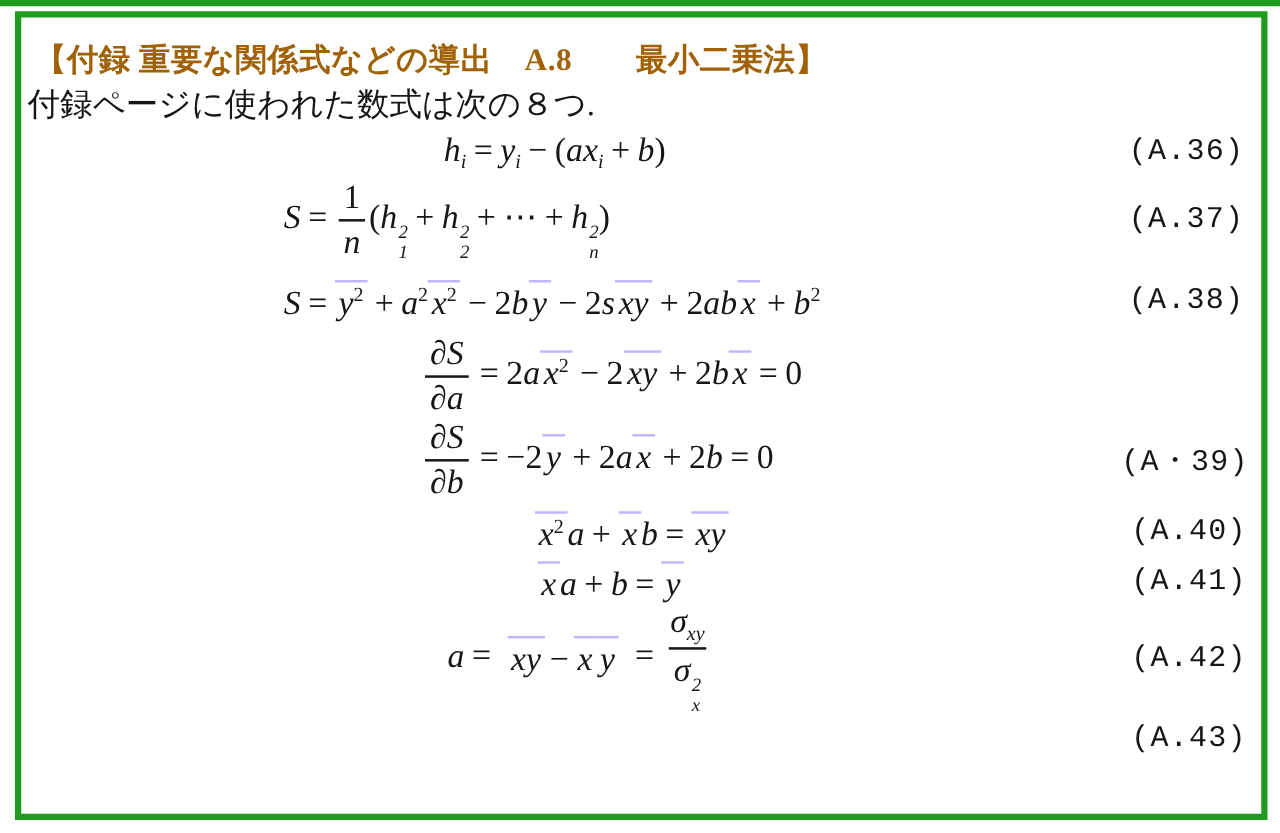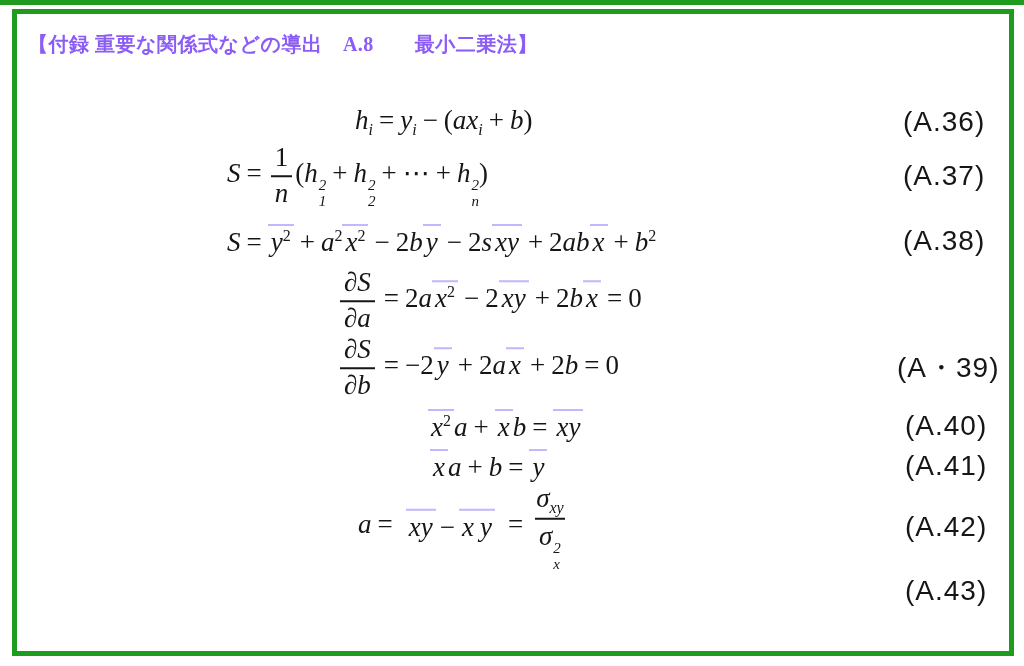--- a/index.html
+++ b/index.html
@@ -7,21 +7,21 @@
     position:relative;width:1024px;height:666px;background:#ffffff;overflow:hidden;
     font-family:"Liberation Serif",serif;color:#161616;
   }
   .top-line{position:absolute;left:0;top:0;width:1024px;height:5px;background:#1f9b1f;}
   .box{
     position:absolute;left:12px;top:9px;width:1002px;height:647px;
     border:5px solid #1f9b1f;box-sizing:border-box;background:#ffffff;
   }
   .title{
     position:absolute;left:28px;top:31px;
-    font-family:"Liberation Serif",serif;font-weight:bold;font-size:20px;color:#8b5cf6;
+    font-family:"Liberation Serif",serif;font-weight:bold;font-size:25px;color:#a16207;
     white-space:nowrap;letter-spacing:0.5px;
   }
   .subtitle{
     position:absolute;left:22px;top:66px;
     font-family:"Liberation Serif",serif;font-size:26px;color:#161616;white-space:nowrap;
   }
   #eqs{position:absolute;left:0;top:0;width:1024px;height:467px;}
   .eq{
     position:absolute;transform:translateY(-50%);white-space:nowrap;
     font-size:27px;color:#161616;
@@ -42,31 +42,32 @@
   }
   .frac{
     display:inline-flex;flex-direction:column;align-items:center;justify-content:center;
     vertical-align:middle;margin:0 3px;line-height:1.25;text-align:center;
   }
   .frac .num,.frac .den{display:block;padding:0 4px;}
   .frac .den{border-top:2px solid #161616;}
   .frac .opw{margin:0 4px;}
   .eq-label{
     position:absolute;transform:translateY(-50%);
-    font-family:Liberation Sans, sans-serif;font-size:28px;color:#161616;letter-spacing:1px;
+    font-family:Liberation Mono, monospace;font-size:24px;color:#161616;letter-spacing:1px;
     white-space:nowrap;
   }
 </style>
 </head>
 <body>
 
 <div id="screen">
   <div class="top-line"></div>
   <div class="box"></div>
   <div class="title">【付録 重要な関係式などの導出　A.8　　最小二乗法】</div>
+  <div class="subtitle">付録ページに使われた数式は次の８つ.</div>
   <div id="eqs">
       <div class="eq" style="left: 355px; top: 122px;"><span><span class="v">h</span><span class="sub">i</span></span><span class="opw"><span class="rm">=</span></span><span><span class="v">y</span><span class="sub">i</span></span><span class="opw"><span class="rm">−</span></span><span><span class="rm">(</span></span><span><span class="v">a</span></span><span><span class="v">x</span><span class="sub">i</span></span><span class="opw"><span class="rm">+</span></span><span><span class="v">b</span></span><span><span class="rm">)</span></span></div>
       <div class="eq-label" style="left: 903px; top: 122px;">(A.36)</div>
       <div class="eq" style="left: 227px; top: 176px;"><span><span class="v">S</span></span><span class="opw"><span class="rm">=</span></span><span class="frac">
           <span class="num"><span><span class="rm">1</span></span></span>
           <span class="den"><span><span class="v">n</span></span></span>
         </span><span><span class="rm">(</span></span><span><span class="v">h</span><span class="ss">
             <span class="sse">2</span>
             <span class="sse">1</span>
           </span></span><span class="opw"><span class="rm">+</span></span><span><span class="v">h</span><span class="ss">

